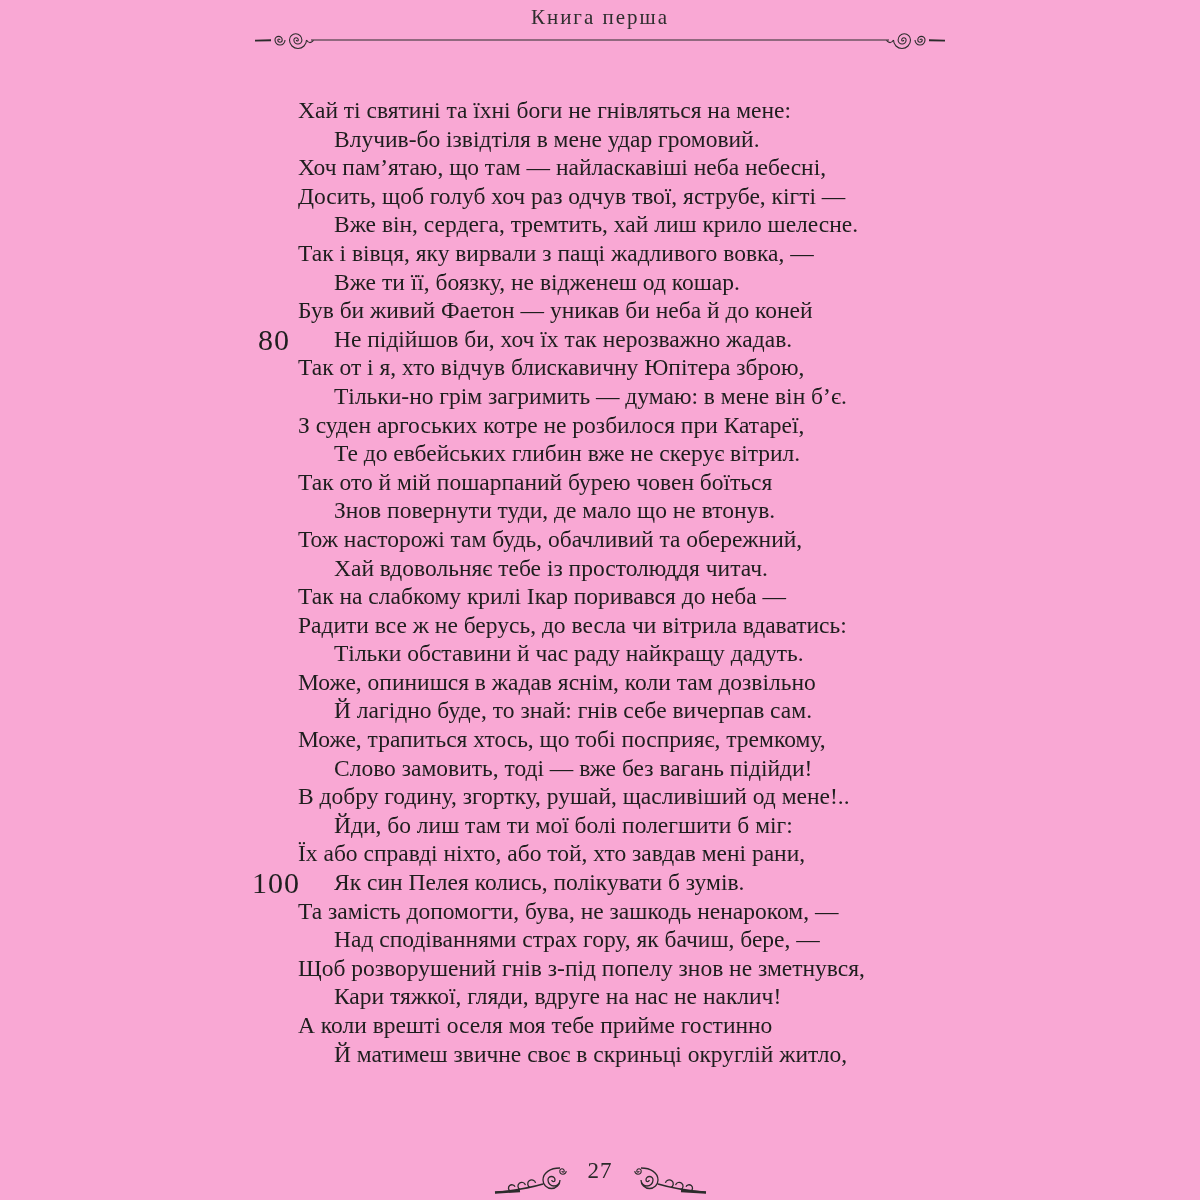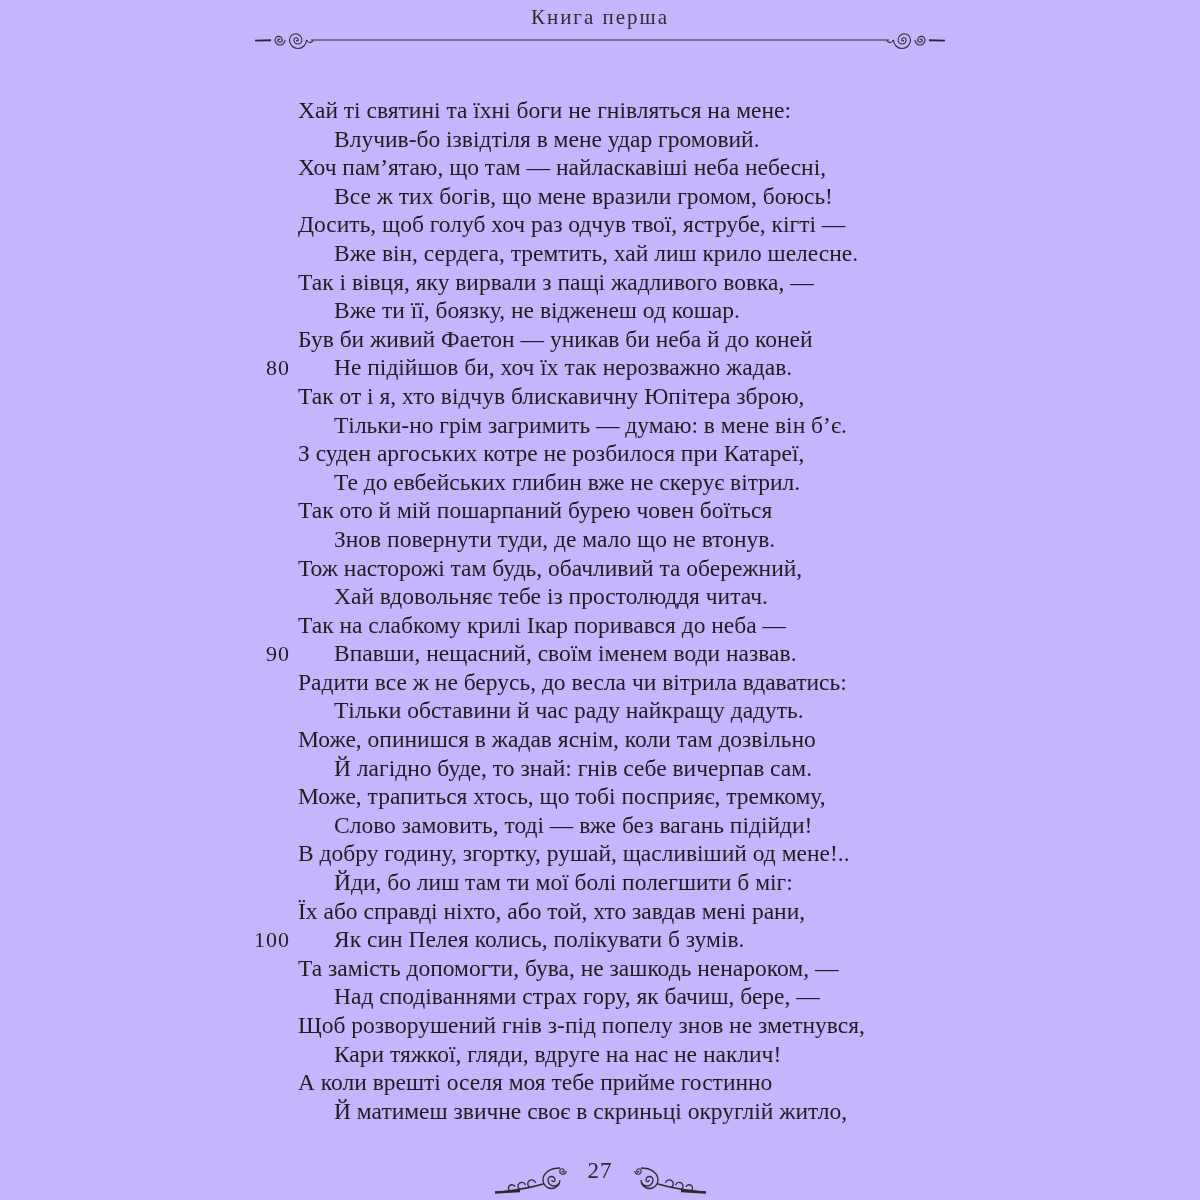--- a/index.html
+++ b/index.html
@@ -1,19 +1,19 @@
 <!DOCTYPE html>
 <html lang="uk"><head>
 <meta charset="utf-8">
 <style>
   html,body{margin:0;padding:0;background:#ffffff;}
   .page{
     position:relative;
     width:1200px;height:1200px;
-    background:#c4b5fd;
+    background:#f9a8d4;
     color:#1e1e1e;
     font-family:"Liberation Serif","DejaVu Serif",serif;
     overflow:hidden;
   }
   
   .header-title{
     position:absolute;top:5px;left:0;width:100%;
     text-align:center;
     font-size:21px;letter-spacing:2px;color:#2e2e2e;
   }
@@ -26,21 +26,21 @@
   }
   .line{
     position:relative;
     height:28.6px;line-height:28.6px;
     font-size:23.5px;
     white-space:nowrap;
   }
   .line.indent{padding-left:36px;}
   .num{
     position:absolute;left:-46px;top:1px;width:38px;
-    text-align:right;font-size:22px;color:#1f1f1f;
+    text-align:right;font-size:30px;color:#1f1f1f;
     letter-spacing:1px;
   }
   
   .footer{
     position:absolute;top:1158px;left:0;width:100%;
     display:flex;justify-content:center;align-items:flex-end;gap:20px;
   }
   .page-num{
     font-size:23px;letter-spacing:1px;color:#2a2a2a;
     margin-bottom:12px;
@@ -78,37 +78,35 @@
     <use href="#hd-orn"></use>
     <g transform="translate(694,0) scale(-1,1)">
         <use href="#hd-orn"></use>
       </g>
   </svg>
 
   <div class="poem">
     <div class="line"><span class="t">Хай ті святині та їхні боги не гнівляться на мене:</span></div>
     <div class="line indent"><span class="t">Влучив-бо ізвідтіля в мене удар громовий.</span></div>
     <div class="line"><span class="t">Хоч пам’ятаю, що там — найласкавіші неба небесні,</span></div>
-    <div class="line indent"><span class="t">Все ж тих богів, що мене вразили громом, боюсь!</span></div>
     <div class="line"><span class="t">Досить, щоб голуб хоч раз одчув твої, яструбе, кігті —</span></div>
     <div class="line indent"><span class="t">Вже він, сердега, тремтить, хай лиш крило шелесне.</span></div>
     <div class="line"><span class="t">Так і вівця, яку вирвали з пащі жадливого вовка, —</span></div>
     <div class="line indent"><span class="t">Вже ти її, боязку, не відженеш од кошар.</span></div>
     <div class="line"><span class="t">Був би живий Фаетон — уникав би неба й до коней</span></div>
     <div class="line indent"><span class="num">80</span><span class="t">Не підійшов би, хоч їх так нерозважно жадав.</span></div>
     <div class="line"><span class="t">Так от і я, хто відчув блискавичну Юпітера зброю,</span></div>
     <div class="line indent"><span class="t">Тільки-но грім загримить — думаю: в мене він б’є.</span></div>
     <div class="line"><span class="t">З суден аргоських котре не розбилося при Катареї,</span></div>
     <div class="line indent"><span class="t">Те до евбейських глибин вже не скерує вітрил.</span></div>
     <div class="line"><span class="t">Так ото й мій пошарпаний бурею човен боїться</span></div>
     <div class="line indent"><span class="t">Знов повернути туди, де мало що не втонув.</span></div>
     <div class="line"><span class="t">Тож насторожі там будь, обачливий та обережний,</span></div>
     <div class="line indent"><span class="t">Хай вдовольняє тебе із простолюддя читач.</span></div>
     <div class="line"><span class="t">Так на слабкому крилі Ікар поривався до неба —</span></div>
-    <div class="line indent"><span class="num">90</span><span class="t">Впавши, нещасний, своїм іменем води назвав.</span></div>
     <div class="line"><span class="t">Радити все ж не берусь, до весла чи вітрила вдаватись:</span></div>
     <div class="line indent"><span class="t">Тільки обставини й час раду найкращу дадуть.</span></div>
     <div class="line"><span class="t">Може, опинишся в жадав яснім, коли там дозвільно</span></div>
     <div class="line indent"><span class="t">Й лагідно буде, то знай: гнів себе вичерпав сам.</span></div>
     <div class="line"><span class="t">Може, трапиться хтось, що тобі посприяє, тремкому,</span></div>
     <div class="line indent"><span class="t">Слово замовить, тоді — вже без вагань підійди!</span></div>
     <div class="line"><span class="t">В добру годину, згортку, рушай, щасливіший од мене!..</span></div>
     <div class="line indent"><span class="t">Йди, бо лиш там ти мої болі полегшити б міг:</span></div>
     <div class="line"><span class="t">Їх або справді ніхто, або той, хто завдав мені рани,</span></div>
     <div class="line indent"><span class="num">100</span><span class="t">Як син Пелея колись, полікувати б зумів.</span></div>

